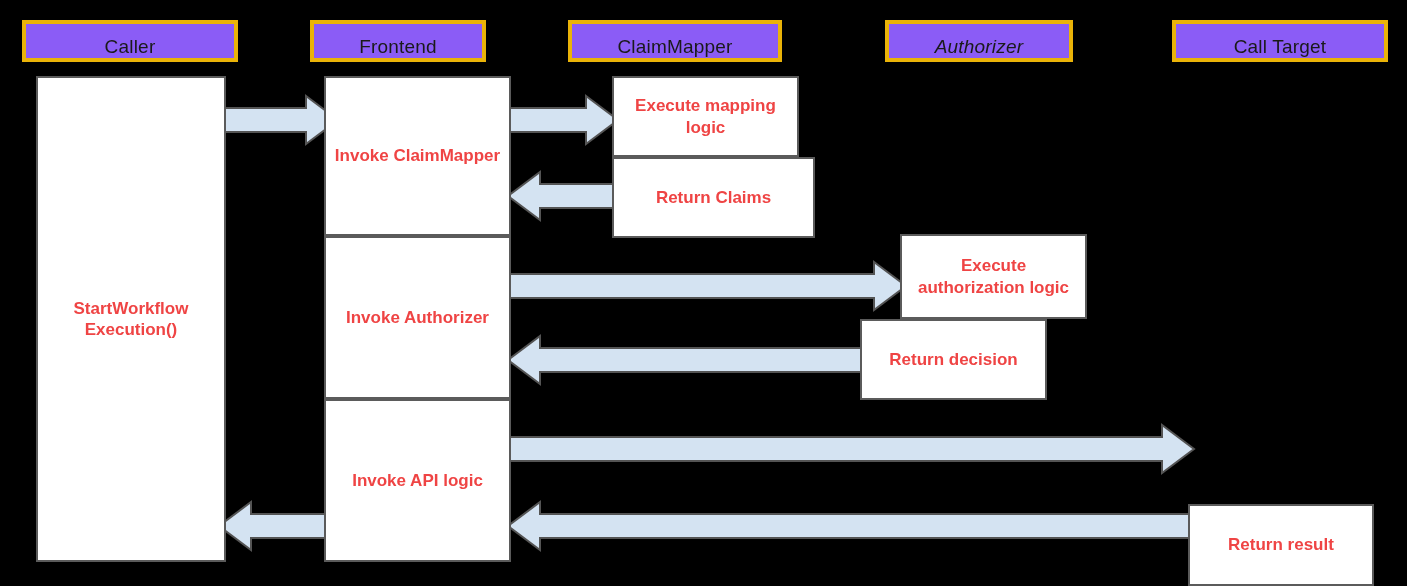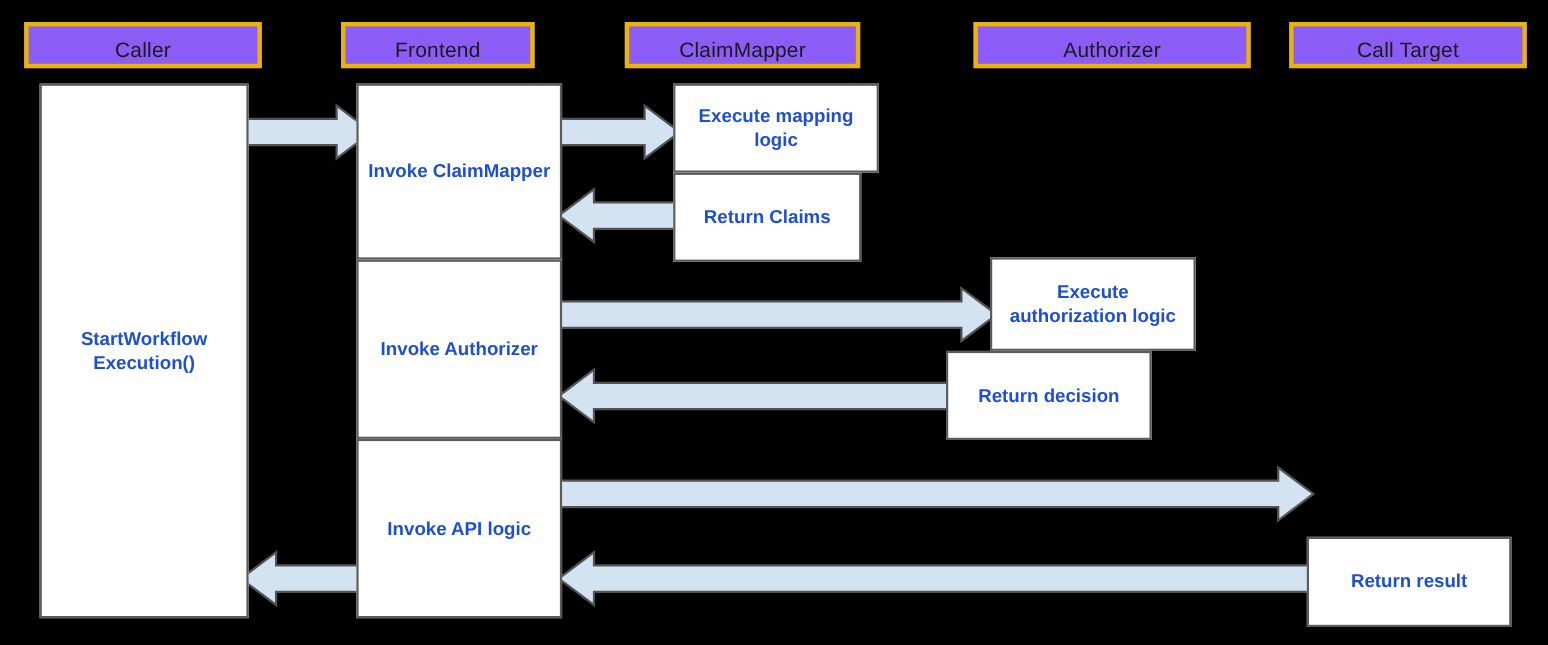--- a/index.html
+++ b/index.html
@@ -21,21 +21,21 @@
     letter-spacing:.2px;
   }
 
   
   .box {
     position:absolute;
     background:#fff;
     border:2px solid #5b5b5b;
     display:flex; align-items:center; justify-content:center;
     text-align:center;
-    font-size:17px; font-weight:bold; color:#1d4ed8;
+    font-size:17px; font-weight:bold; color:#ef4444;
     line-height:1.25;
     padding:0 8px;
   }
 
   
   .arrow { position:absolute; }
   .arrow svg { display:block; width:100%; height:100%; overflow:visible; }
   .arrow .shape {
     fill:#d4e3f2;
     stroke:#545454;
@@ -53,21 +53,21 @@
   </div>
 
   <div class="hdr" style="left:310px; top:20px; width:176px; height:42px;">
     <span>Frontend</span>
   </div>
 
   <div class="hdr" style="left:568px; top:20px; width:214px; height:42px;">
     <span>ClaimMapper</span>
   </div>
 
-  <div class="hdr" style="left:885px; top:20px; width:252px; height:42px;">
+  <div class="hdr" style="left:885px; top:20px; width:188px; height:42px;font-style:italic;">
     <span>Authorizer</span>
   </div>
 
   <div class="hdr" style="left:1172px; top:20px; width:216px; height:42px;">
     <span>Call Target</span>
   </div>
 
   <div class="arrow" style="left:222px; top:96px; width:116px; height:48px;">
     <svg viewBox="0 0 116 48" preserveAspectRatio="none">
       <polygon class="shape" points="0,12 84,12 84,0 116,24 84,48 84,36 0,36"></polygon>
@@ -129,30 +129,30 @@
   </div>
 
   <div class="box" style="left:324px; top:399px; width:187px; height:163px;">
     <span>Invoke API logic</span>
   </div>
 
   <div class="box" style="left:612px; top:76px; width:187px; height:81px;">
     <span>Execute mapping logic</span>
   </div>
 
-  <div class="box" style="left:612px; top:157px; width:171px; height:81px;">
+  <div class="box" style="left:612px; top:157px; width:203px; height:81px;">
     <span>Return Claims</span>
   </div>
 
   <div class="box" style="left:900px; top:234px; width:187px; height:85px;">
     <span>Execute authorization logic</span>
   </div>
 
   <div class="box" style="left:860px; top:319px; width:187px; height:81px;">
     <span>Return decision</span>
   </div>
 
 
-  <div class="box" style="left:1188px; top:488px; width:186px; height:82px;">
+  <div class="box" style="left:1188px; top:504px; width:186px; height:82px;">
     <span>Return result</span>
   </div>
 
 </div>
 
 </body></html>

